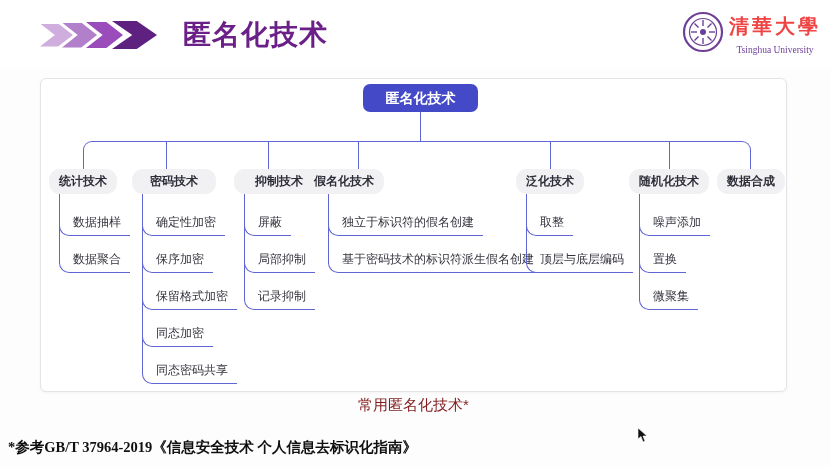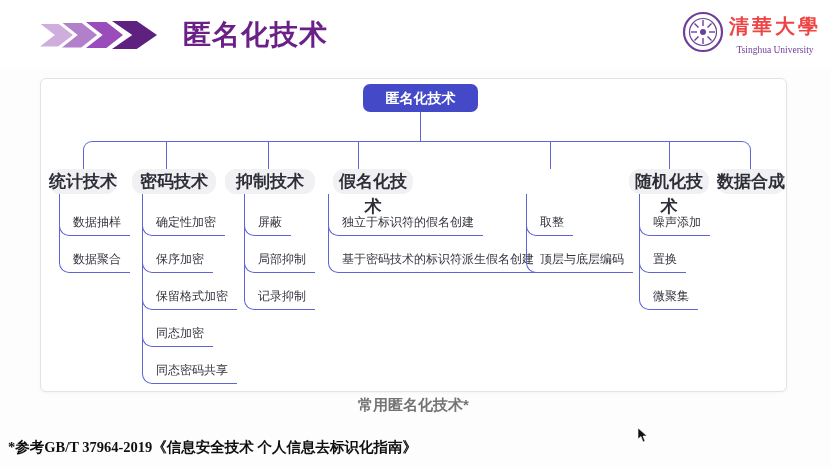--- a/index.html
+++ b/index.html
@@ -27,33 +27,33 @@
           border:1px solid #e3e3e8; border-radius:6px; box-shadow:0 1px 3px rgba(0,0,0,0.04); }
 
   .root-node { position:absolute; left:322px; top:5px; width:115px; height:28px; background:#4449c8;
                border-radius:7px; color:#ffffff; font-size:14px; font-weight:600; text-align:center; line-height:28px; }
   .root-drop { position:absolute; left:379px; top:33px; height:29px; width:0; border-left:1.6px solid #6065d6; }
   .bus { position:absolute; left:42px; top:62px; width:668px; height:28px;
          border:1.6px solid #6065d6; border-bottom:none; border-radius:9px 9px 0 0; }
   .drop { position:absolute; top:62px; height:28px; width:0; border-left:1.6px solid #6065d6; }
 
   .bbox { position:absolute; top:90px; height:25px; line-height:25px; background:#f1f1f4; border-radius:11px;
-          text-align:center; font-size:17px; font-weight:600; color:#2e2e38; }
+          text-align:center; font-size:12px; font-weight:600; color:#2e2e38; }
   .trunk { position:absolute; width:0; border-left:1.6px solid #6065d6; top:115px; }
 
   .child { position:absolute; height:20px; }
   .child::before { content:""; position:absolute; left:0; bottom:0; width:12px; height:15px;
                    border-left:1.6px solid #6065d6; border-bottom:1.6px solid #6065d6;
                    border-bottom-left-radius:10px; }
   .child > span { position:absolute; left:12px; bottom:0; white-space:nowrap;
                   border-bottom:1.6px solid #6065d6; padding:0 9px 4px 2px;
                   font-size:12px; color:#34343e;text-align:right; }
 
   .caption { position:absolute; left:40px; top:396px; width:747px; text-align:center;
-             font-size:15px; font-weight:bold; color:#737373; }
+             font-size:15px; font-weight:normal; color:#7f1d1d; }
   .footnote { position:absolute; left:8px; top:438px; font-family:"Liberation Serif","DejaVu Serif",serif;
               font-weight:bold; font-size:14.5px; color:#101010; }
   .cursor { position:absolute; left:637px; top:428px; }
 </style>
 </head>
 <body>
 
 <div id="screen">
 
   <div class="header">
@@ -95,22 +95,23 @@
     <div class="root-drop"></div>
     <div class="bus"></div>
     <div class="drop" style="left:125px;"></div>
     <div class="drop" style="left:227px;"></div>
     <div class="drop" style="left:317px;"></div>
     <div class="drop" style="left:509px;"></div>
     <div class="drop" style="left:628px;"></div>
 
     <div class="bbox" style="left:8px;   width:68px;">统计技术</div>
     <div class="bbox" style="left:91px;  width:84px;">密码技术</div>
-    <div class="bbox" style="left:184px; width:90px;">抑制技术</div>
-    <div class="bbox" style="left:292px; width:80px;">假名化技术</div>
+    <div class="bbox" style="left:193px; width:90px;">抑制技术</div>
+    <div class="bbox" style="left:263px; width:80px;">假名化技术</div>
+    <div class="bbox" style="left:475px; width:68px;">泛化技术</div>
     <div class="bbox" style="left:588px; width:80px;">随机化技术</div>
     <div class="bbox" style="left:676px; width:68px;">数据合成</div>
 
     <div class="trunk" style="left:18px;  height:70px;"></div>
     <div class="trunk" style="left:101px; height:181px;"></div>
     <div class="trunk" style="left:203px; height:107px;"></div>
     <div class="trunk" style="left:287px; height:70px;"></div>
     <div class="trunk" style="left:485px; height:70px;"></div>
     <div class="trunk" style="left:598px; height:107px;"></div>
 

